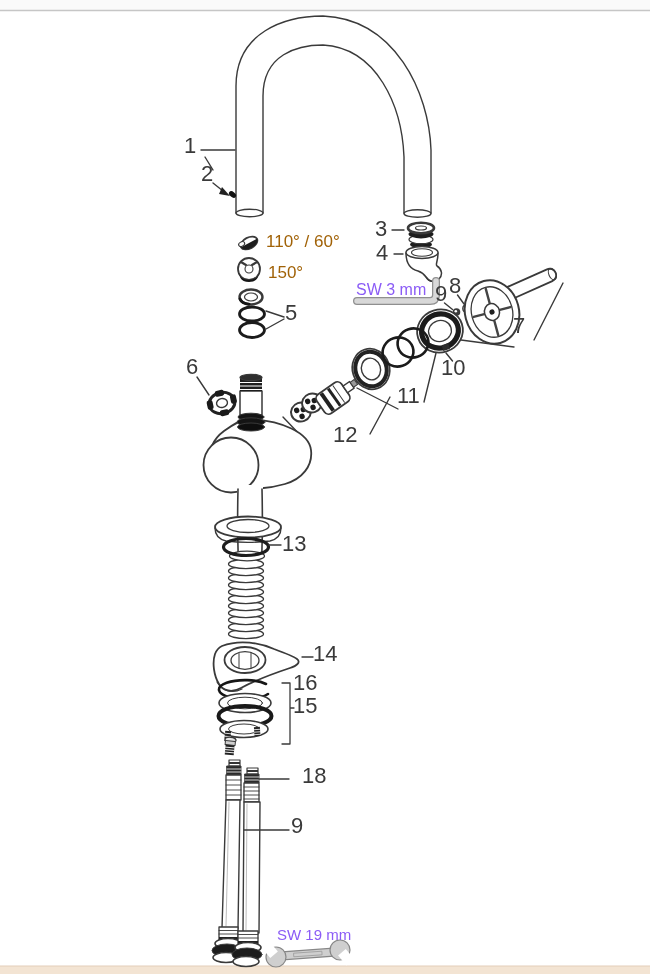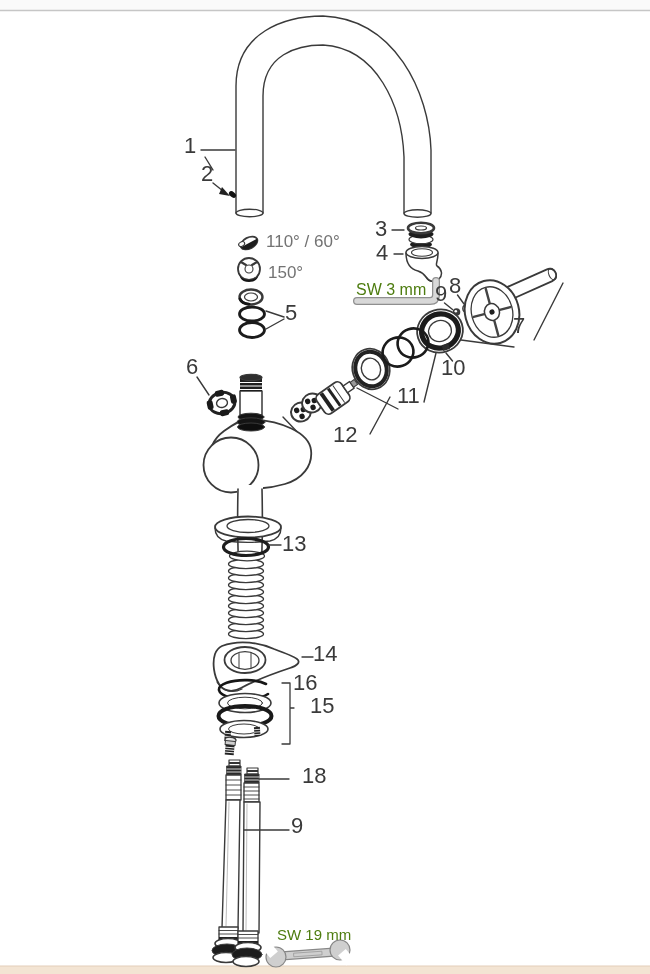--- a/index.html
+++ b/index.html
@@ -1,22 +1,22 @@
 <!DOCTYPE html>
 <html><head>
 <meta charset="utf-8">
 <style>
   html,body{margin:0;padding:0;background:#ffffff;}
   #page{position:relative;width:650px;height:974px;background:#ffffff;overflow:hidden;
         font-family:"Liberation Sans",sans-serif;}
   #page svg{position:absolute;left:0;top:0;}
   .lbl{position:absolute;color:#3a3a3a;font-size:22px;line-height:1;font-weight:400;
        white-space:nowrap;user-select:none;}
-  .spec{position:absolute;color:#737373;font-size:17px;line-height:1;white-space:nowrap;}
-  .toollbl{position:absolute;color:#4d7c0f;font-size:16px;line-height:1;white-space:nowrap;}
+  .spec{position:absolute;color:#a16207;font-size:17px;line-height:1;white-space:nowrap;}
+  .toollbl{position:absolute;color:#8b5cf6;font-size:16px;line-height:1;white-space:nowrap;}
   .toollbl.small{font-size:15px;text-align:right;}
 </style>
 </head>
 <body>
 
 <div id="page">
 
 <svg width="650" height="974" viewBox="0 0 650 974">
 
   <g>
@@ -303,21 +303,21 @@
 <div class="lbl" style="left:285px;top:302px">5</div>
 <div class="lbl" style="left:186px;top:356px">6</div>
 <div class="lbl" style="left:513px;top:315px">7</div>
 <div class="lbl" style="left:449px;top:275px">8</div>
 <div class="lbl" style="left:435px;top:283px">9</div>
 <div class="lbl" style="left:441px;top:357px">10</div>
 <div class="lbl" style="left:397px;top:385px">11</div>
 <div class="lbl" style="left:333px;top:424px">12</div>
 <div class="lbl" style="left:282px;top:533px">13</div>
 <div class="lbl" style="left:313px;top:643px">14</div>
-<div class="lbl" style="left:310px;top:695px">15</div>
+<div class="lbl" style="left:293px;top:695px">15</div>
 <div class="lbl" style="left:293px;top:672px">16</div>
 <div class="lbl" style="left:291px;top:815px">9</div>
 <div class="lbl" style="left:302px;top:765px">18</div>
 
 <div class="spec" style="left:266px;top:233px">110° / 60°</div>
 <div class="spec" style="left:268px;top:264px">150°</div>
 
 <div class="toollbl" style="left:356px;top:282px">SW 3 mm</div>
 <div class="toollbl small" style="left:277px;top:927px">SW 19 mm</div>
 

